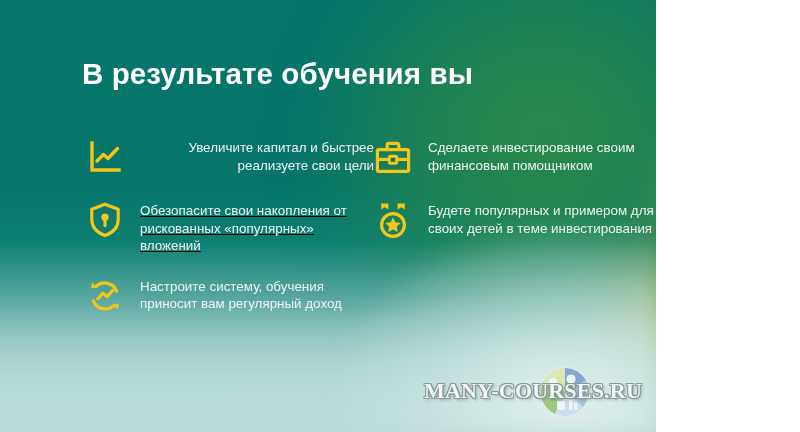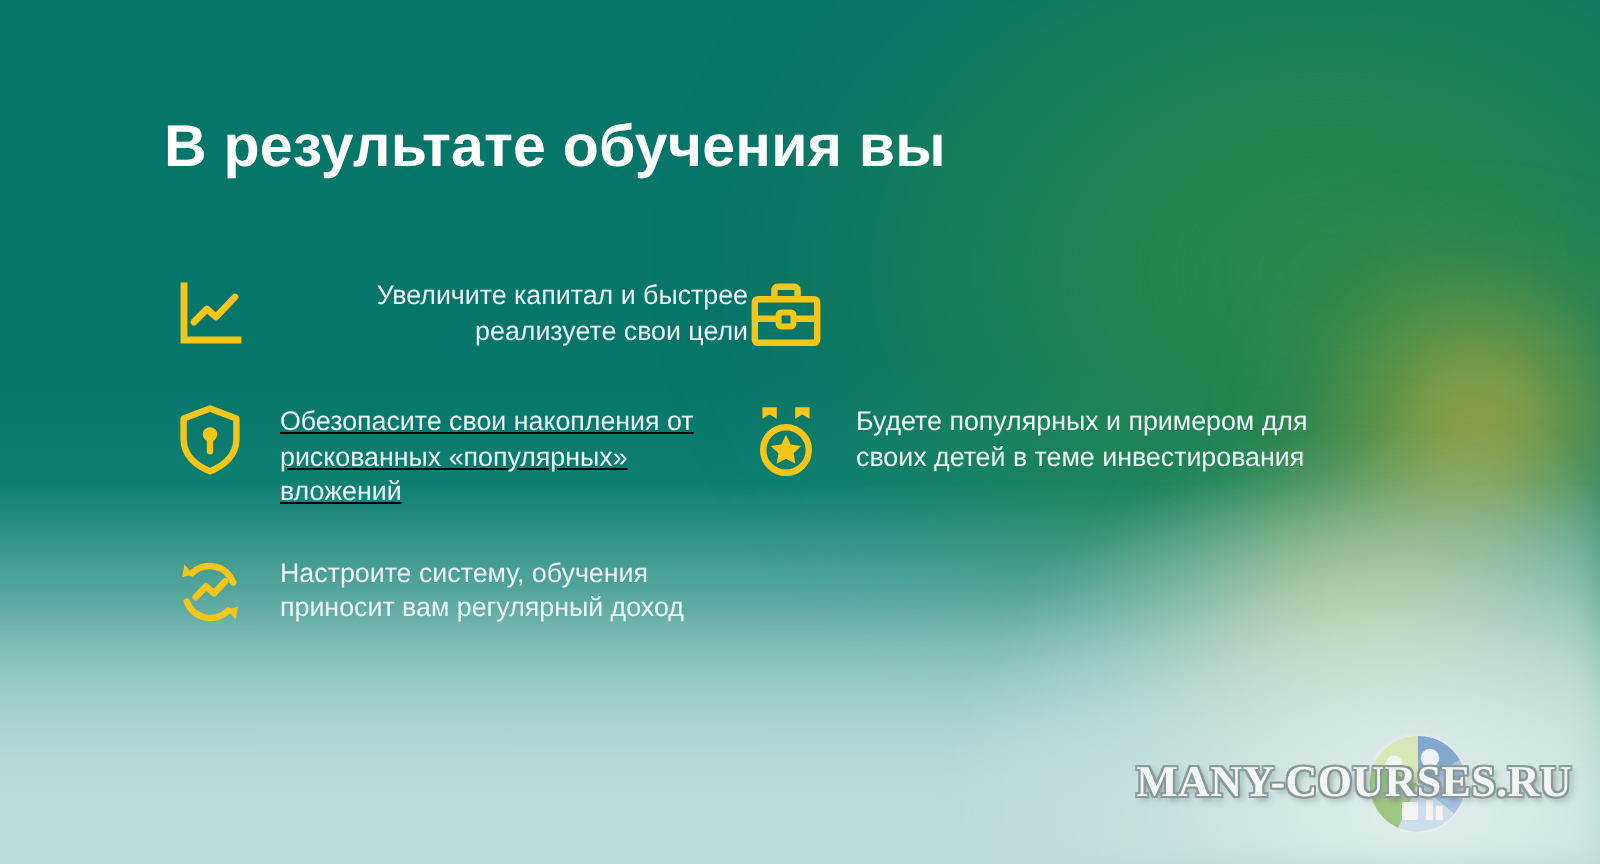--- a/index.html
+++ b/index.html
@@ -2,21 +2,21 @@
 <html><head>
 <meta charset="utf-8">
 <style>
   html, body {
     margin: 0;
     padding: 0;
     background: #ffffff;
   }
   #slide {
     position: relative;
-    width: 800px;
+    width: 656px;
     height: 432px;
     overflow: hidden;
     font-family: "Liberation Sans", sans-serif;
     background: #000000;
   }
 
   
   .bg-base {
     position: absolute;
     inset: 0;
@@ -256,20 +256,21 @@
         <div class="benefit">
           <span class="benefit-icon">
             <svg width="36" height="34" viewBox="0 0 36 34" fill="none">
               <rect x="2.4" y="9.6" width="31.2" height="21.8" rx="1.6" stroke="#F5C518" stroke-width="3.2"></rect>
               <path d="M12.2 9.2 V5.0 A1.6 1.6 0 0 1 13.8 3.4 H22.2
                        A1.6 1.6 0 0 1 23.8 5.0 V9.2" stroke="#F5C518" stroke-width="3.2" stroke-linejoin="round"></path>
               <path d="M2.8 19.4 H33.2" stroke="#F5C518" stroke-width="3.2"></path>
               <rect x="14.3" y="16.2" width="7.4" height="7.0" rx="1.2" fill="#06756A" stroke="#F5C518" stroke-width="3.0"></rect>
             </svg>
           </span>
+          <span class="benefit-text">Сделаете инвестирование своим финансовым помощником</span>
         </div>
 
         <div class="benefit">
           <span class="benefit-icon">
             <svg width="34" height="38" viewBox="0 0 34 38" fill="none">
               <path d="M5.2 2.6 H12.4 V8.4 L8.8 6.2 L5.2 8.4 Z" fill="#F5C518"></path>
               <path d="M21.6 2.6 H28.8 V8.4 L25.2 6.2 L21.6 8.4 Z" fill="#F5C518"></path>
               <circle cx="17" cy="24" r="11.4" stroke="#F5C518" stroke-width="3.2"></circle>
               <path d="M17 16.4 L19.35 21.2 L24.6 21.95 L20.8 25.65
                        L21.7 30.9 L17 28.42 L12.3 30.9 L13.2 25.65

